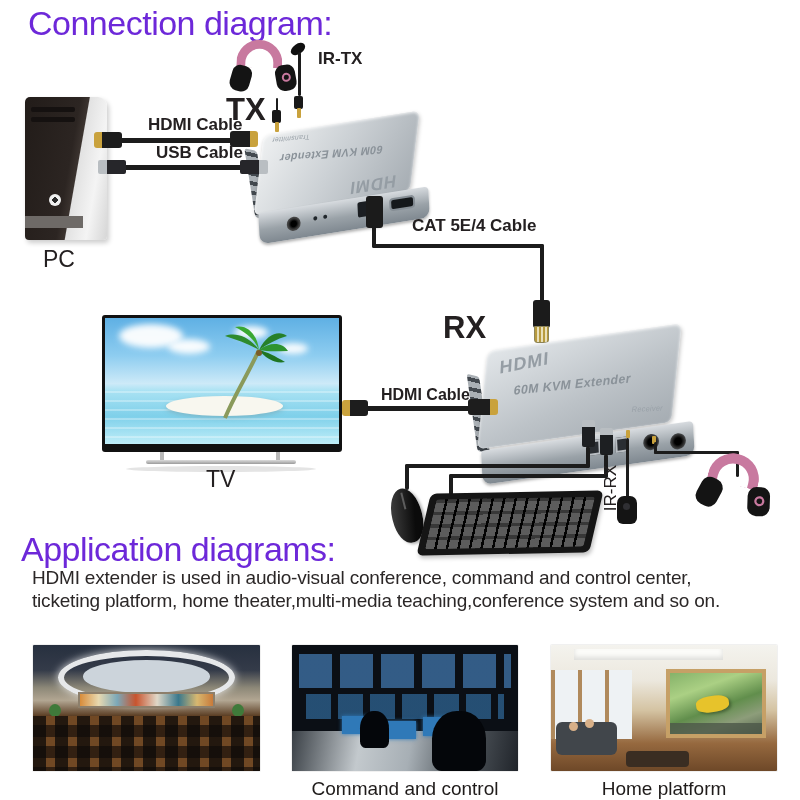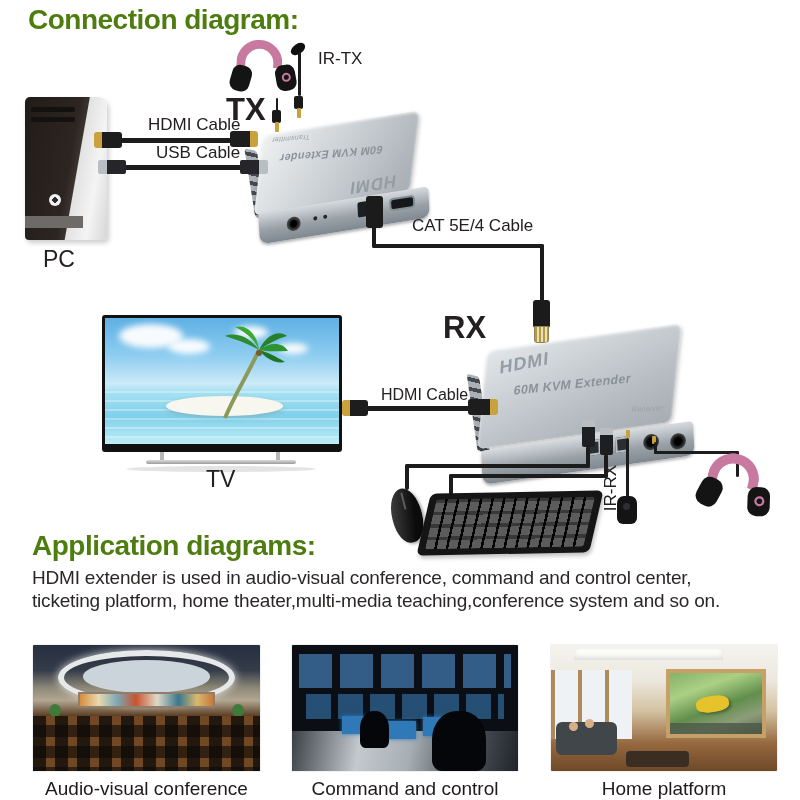--- a/index.html
+++ b/index.html
@@ -4,22 +4,22 @@
 <style>
   * { margin:0; padding:0; box-sizing:border-box; }
   html,body { background:#fff; }
   #canvas {
     position:relative; width:800px; height:800px; background:#fff;
     font-family:"Liberation Sans", sans-serif; color:#231f1f; overflow:hidden;
   }
   .abs { position:absolute; }
 
   
-  .h1 { font-size:28px; font-weight:700; letter-spacing:-0.5px; color:#4d7c0f; }
-  .cable-label { font-size:17px; color:#242021; white-space:nowrap; }
+  .h1 { font-size:34px; font-weight:400; letter-spacing:-0.5px; color:#6d28d9; }
+  .cable-label { font-size:17px; color:#242021; white-space:nowrap;font-weight:bold; }
   .big-tag { font-size:31px; font-weight:800; color:#242021; }
   .dev-label { font-size:23px; color:#242021; }
 
   
   .wire { position:absolute; background:#1c1c1c; border-radius:2px; }
 
   
   .hdmi-plug { position:absolute; height:16px; width:28px; border-radius:3px; }
   .tip-left  { background:linear-gradient(90deg,#c9a23d 0 8px,#1d1d1d 8px); }
   .tip-right { background:linear-gradient(270deg,#c9a23d 0 8px,#1d1d1d 8px); }
@@ -296,34 +296,33 @@
   <div class="keyboard" style="left:424px; top:492px;">
     <div class="kb-keys"></div>
   </div>
   <div class="hp" style="left:706px; top:458px; transform:rotate(14deg) scale(1.12);">
     <div class="hp-band"></div>
     <div class="hp-cup l"></div>
     <div class="hp-cup r"></div>
     <div class="hp-dot"></div>
   </div>
 
-  <div class="abs h1" style="left:32px; top:530px;text-align:center;">Application diagrams:</div>
+  <div class="abs h1" style="left:21px; top:530px;text-align:center;">Application diagrams:</div>
   <div class="abs desc" style="left:32px; top:590px;">ticketing platform, home theater,multi-media teaching,conference system and so on.</div>
   <div class="abs desc" style="left:32px; top:567px;">HDMI extender is used in audio-visual conference, command and control center,</div>
 
   <div class="photo" style="left:33px; width:227px;">
     <div class="p1-base"></div>
     <div class="p1-ring-inner"></div>
     <div class="p1-ring"></div>
     <div class="p1-wall"></div>
     <div class="p1-plant" style="left:7%;"></div>
     <div class="p1-plant" style="right:7%;"></div>
     <div class="p1-seats"></div>
   </div>
-  <div class="caption" style="left:33px; width:227px;">Audio-visual conference</div>
 
   <div class="photo" style="left:292px; width:226px;">
     <div class="p2-base"></div>
     <div class="p2-row1"></div>
     <div class="p2-row2"></div>
     <div class="p2-desk"></div>
     <div class="p2-mon" style="left:22%; top:56%;"></div>
     <div class="p2-mon" style="left:40%; top:60%;"></div>
     <div class="p2-mon" style="left:58%; top:57%;"></div>
     <div class="p2-person" style="left:30%; bottom:18%; width:13%; height:30%;"></div>

